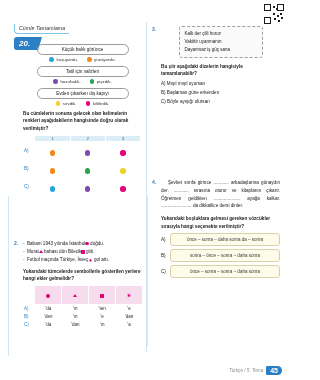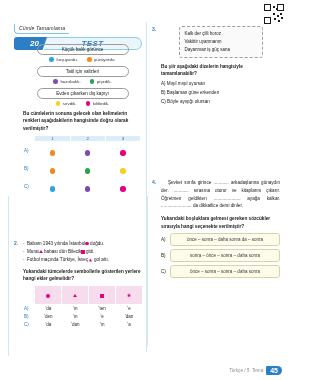--- a/index.html
+++ b/index.html
@@ -21,21 +21,21 @@
   .hdr { position:absolute; left:14px; top:16px; width:128px; }
   .unit-tag {
     font-size:5.2px; font-style:italic; color:#2f2f2f;
     border-left:1px solid #7cc6e8; border-bottom:1px solid #7cc6e8;
     border-radius:0 0 0 4px; padding:1px 4px 2px 4px; display:inline-block;
     letter-spacing:.1px;
   }
   .testbar { display:flex; align-items:stretch; margin-top:3px; height:13px; }
   .num-badge {
     background:#2c7fc4; color:#fff; font-weight:bold; font-size:8px; font-style:italic;
-    padding:0 6px 0 16px; display:flex; align-items:center;
+    padding:0 6px 0 5px; display:flex; align-items:center;
     border-radius:3px 0 0 3px;
     clip-path: polygon(0 0, 100% 0, 86% 100%, 0 100%);
     min-width:28px;
   }
   .test-label {
     flex:1; background:#eaf6fc; border:1px solid #8ecce8;
     border-left:none; border-radius:0 7px 7px 0;
     color:#2c7fc4; font-weight:bold; font-style:italic; font-size:8px;
     display:flex; align-items:center; justify-content:center; letter-spacing:.4px;
     margin-left:-3px;
@@ -135,21 +135,20 @@
     <i style="left:10px;top:14px;width:1.6px;height:1.6px"></i>
     <i style="left:16px;top:9px;width:1.6px;height:1.6px"></i>
     <i style="left:14px;top:16px;width:1.6px;height:1.6px"></i>
     <i style="left:17px;top:13px;width:1.6px;height:1.6px"></i>
   </div>
 
   <div class="hdr">
     <span class="unit-tag">Cümle Tamamlama</span>
     <div class="testbar">
       <div class="num-badge">20.</div>
-      <div class="test-label">TEST</div>
     </div>
   </div>
 
   <div class="divider"></div>
   <div class="left-rule"></div>
   <div class="right-rule"></div>
 
   <div class="col-l">
 
     <div class="q">

